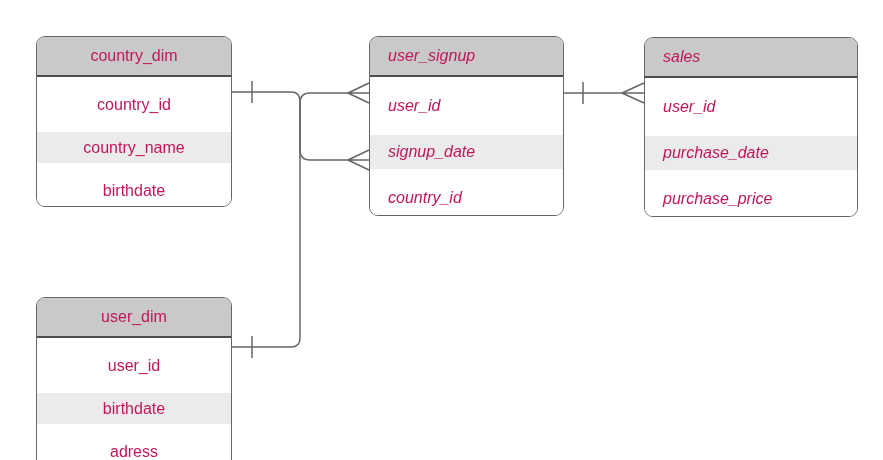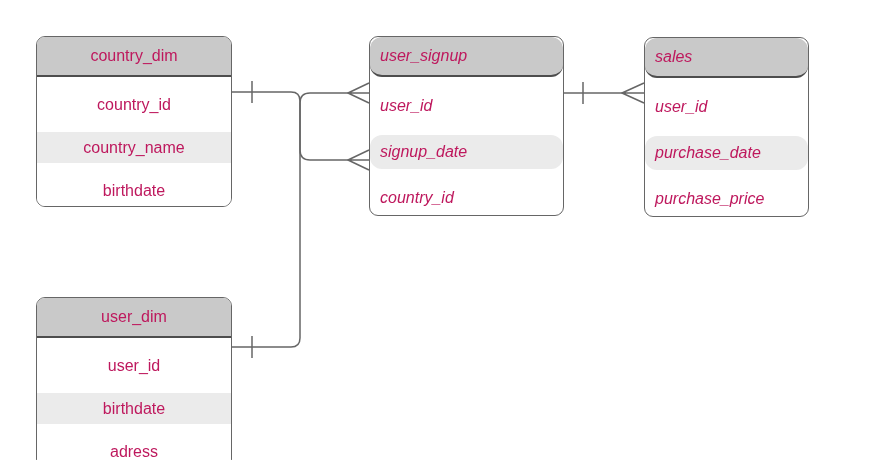--- a/index.html
+++ b/index.html
@@ -50,21 +50,21 @@
     margin-top: 12px;
   }
   
   .etable .row:nth-child(3),
   .etable .row:nth-child(5) { background: #ebebeb; }
   .etable.italic {
     font-style: italic;
     text-align: left;
   }
   .etable.italic .hdr,
-  .etable.italic .row { padding-left: 10px; border-radius: 12px; }
+  .etable.italic .row { padding-left: 18px; }
 </style>
 </head>
 <body>
 
 <div class="canvas">
 
   <svg class="connector-layer" width="883" height="460" viewBox="0 0 883 460" fill="none" stroke="#666666" stroke-width="1.5" stroke-linejoin="round">
 
     <g>
       <path d="M232 92 H291 Q300 92 300 101 V150 Q300 160 310 160 H348"></path>
@@ -92,21 +92,21 @@
     <div class="row">birthdate</div>
   </div>
 
   <div class="etable italic" style="left:369px; top:36px; width:195px; --rh:34px">
     <div class="hdr">user_signup</div>
     <div class="row">user_id</div>
     <div class="row">signup_date</div>
     <div class="row">country_id</div>
   </div>
 
-  <div class="etable italic" style="left:644px; top:37px; width:165px; --rh:34px">
+  <div class="etable italic" style="left:644px; top:37px; width:214px; --rh:34px">
     <div class="hdr">sales</div>
     <div class="row">user_id</div>
     <div class="row">purchase_date</div>
     <div class="row">purchase_price</div>
   </div>
 
   <div class="etable" style="left:36px; top:297px; width:196px; --rh:31px">
     <div class="hdr">user_dim</div>
     <div class="row">user_id</div>
     <div class="row">birthdate</div>

